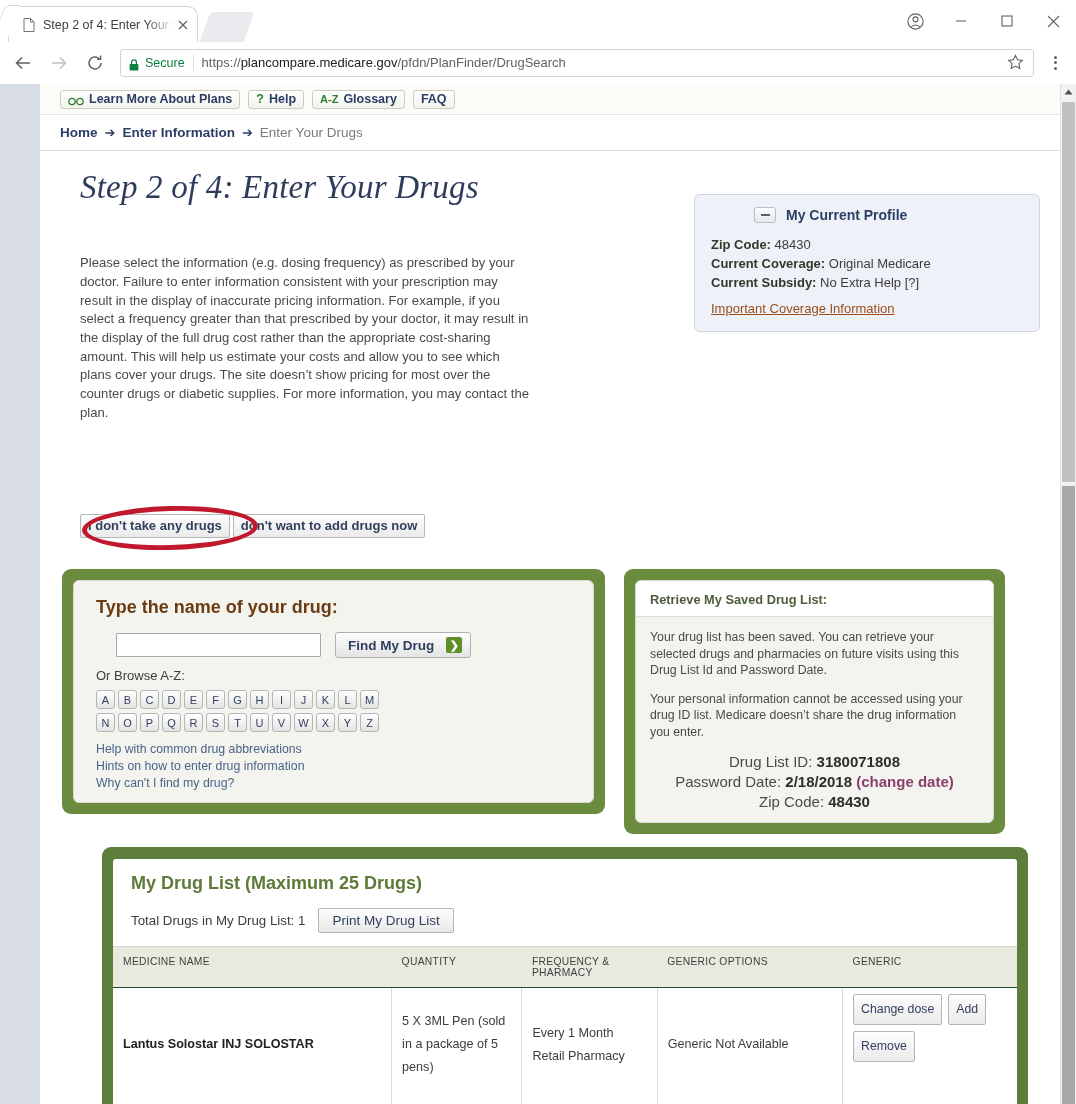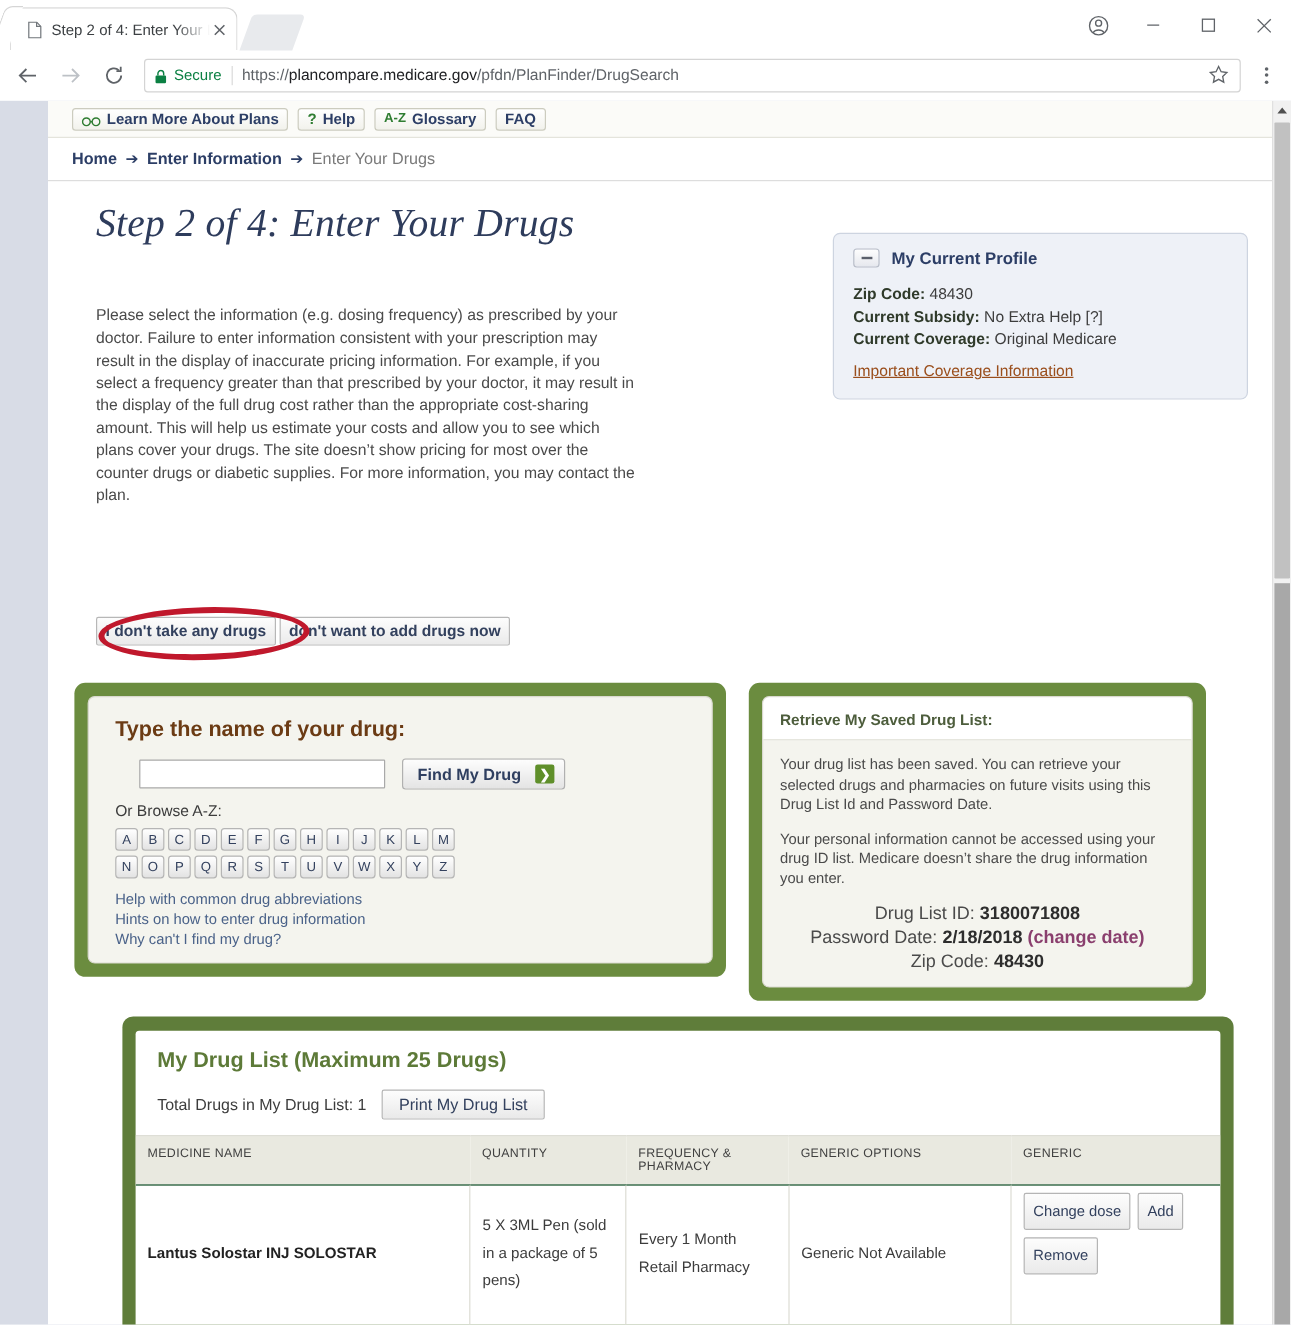--- a/index.html
+++ b/index.html
@@ -171,21 +171,21 @@
     pointer-events:none;
     transform: rotate(-1.5deg);
   }
 
   
   #profile {
     position:absolute; right:20px; top:25px; width:346px;
     background:#eef1f7; border:1px solid #cdd4e0; border-radius:6px;
     padding: 12px 16px 14px 16px;
   }
-  #profile .phead { display:flex; align-items:center; gap:10px; margin-bottom:12px; }
+  #profile .phead { display:flex; align-items:center; gap:10px; margin-bottom:12px;margin-left:43px; }
   #profile .minus {
     width:22px; height:16px; border:1px solid #b9bec9; border-radius:3px;
     background: linear-gradient(#fdfdfd,#e6e8ee);
     display:flex; align-items:center; justify-content:center;
   }
   #profile .minus i { display:block; width:9px; height:2px; background:#5a5f6b; }
   #profile .ptitle { font-size:14px; font-weight:bold; color:#2c3e66; }
   #profile .prow { font-size:13px; color:#3d3d3d; line-height:19px; }
   #profile .prow b { color:#2f3a2a; font-weight:bold; }
   #profile .plink {
@@ -443,26 +443,26 @@
             <span class="minus">
                 <i></i>
               </span>
             <span class="ptitle">My Current Profile</span>
           </div>
           <div class="prow">
             <b>Zip Code:</b>
             <span>48430</span>
           </div>
           <div class="prow">
+            <b>Current Coverage:</b>
+            <span>Original Medicare</span>
+          </div>
+          <div class="prow">
             <b>Current Subsidy:</b>
             <span>No Extra Help [?]</span>
-          </div>
-          <div class="prow">
-            <b>Current Coverage:</b>
-            <span>Original Medicare</span>
           </div>
           <a class="plink">Important Coverage Information</a>
         </div>
 
         <div id="greenrow">
 
           <div class="greenwrap left">
             <div class="innerpanel searchpanel">
               <h2>Type the name of your drug:</h2>
               <div class="searchline">

